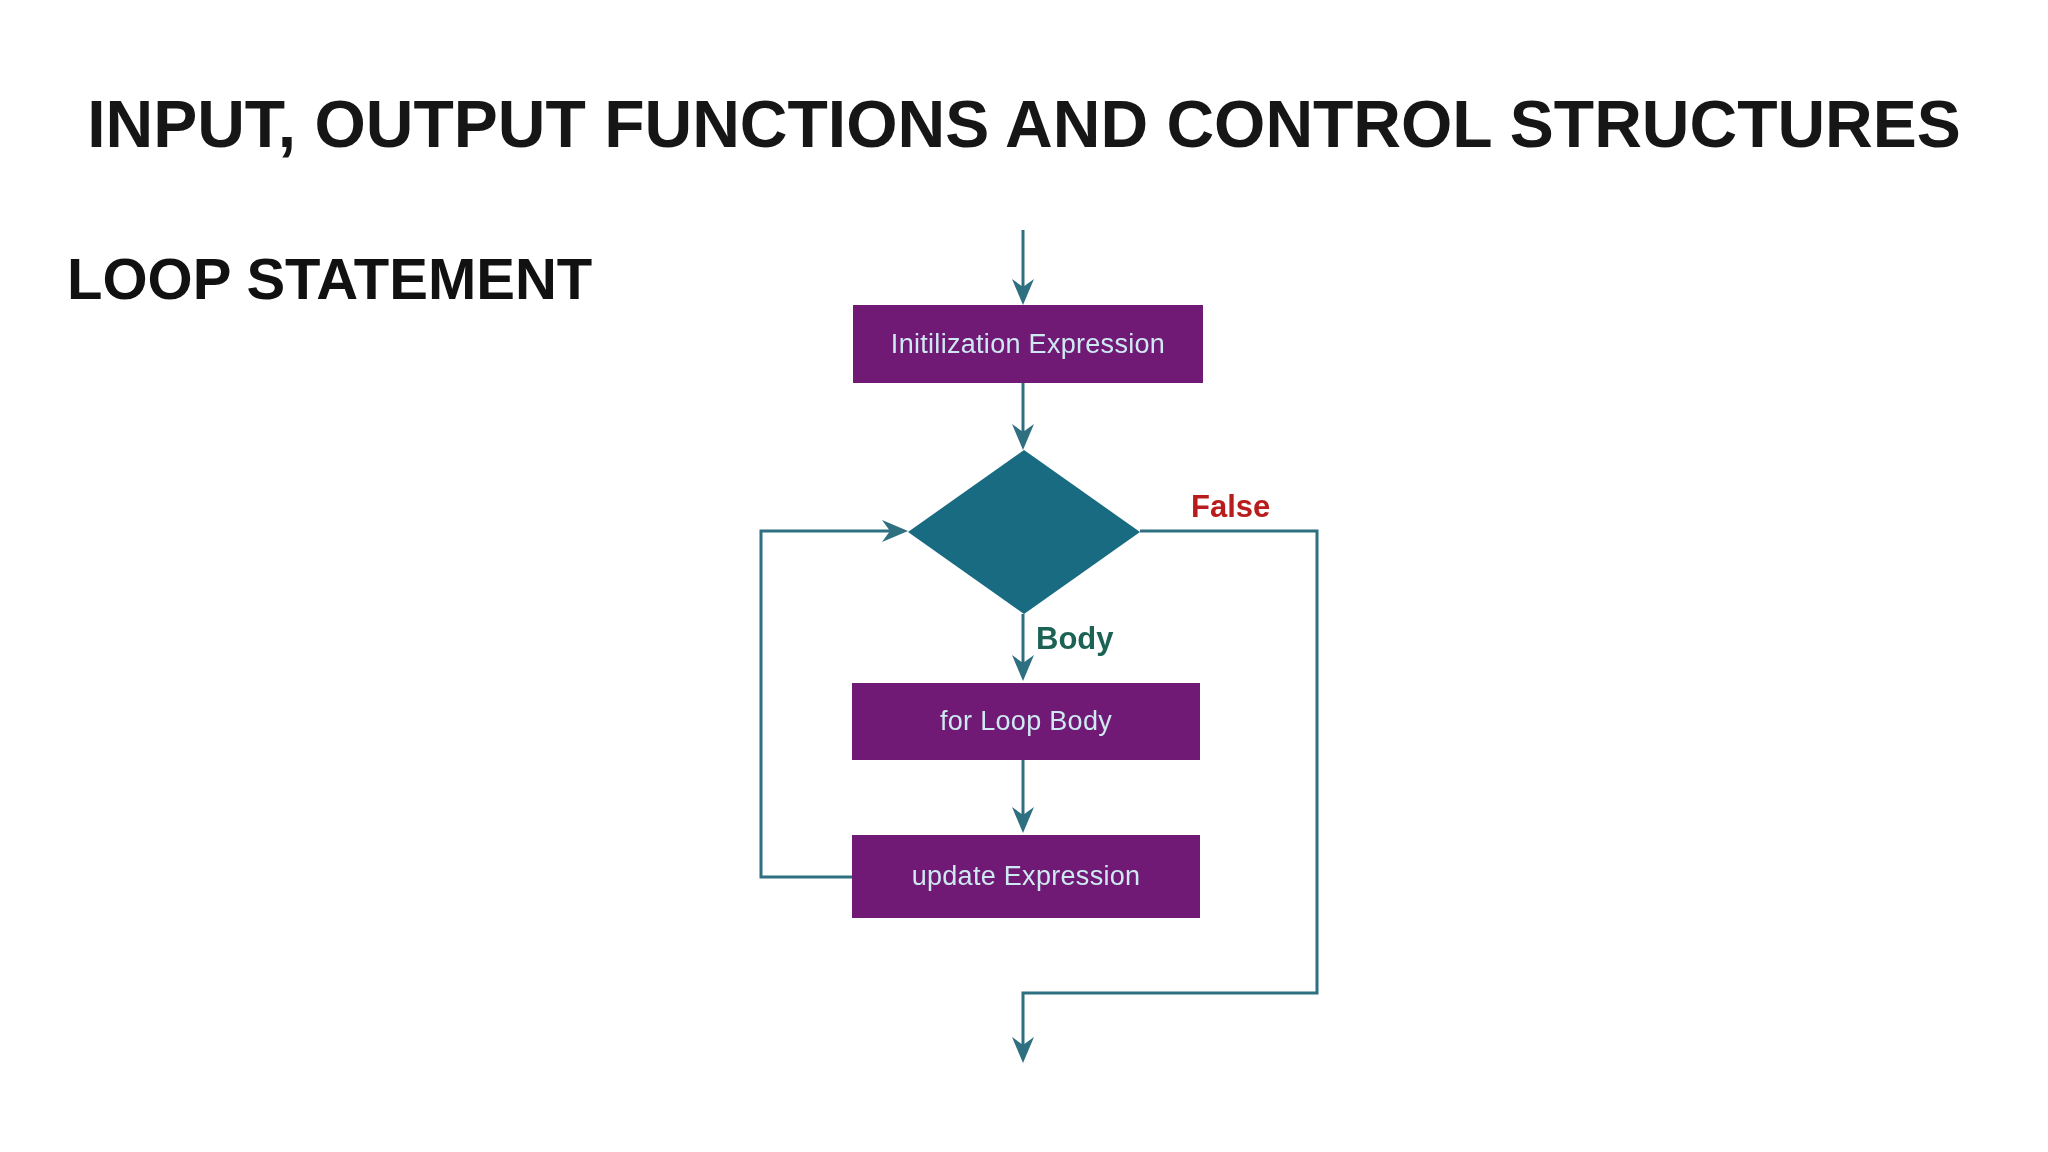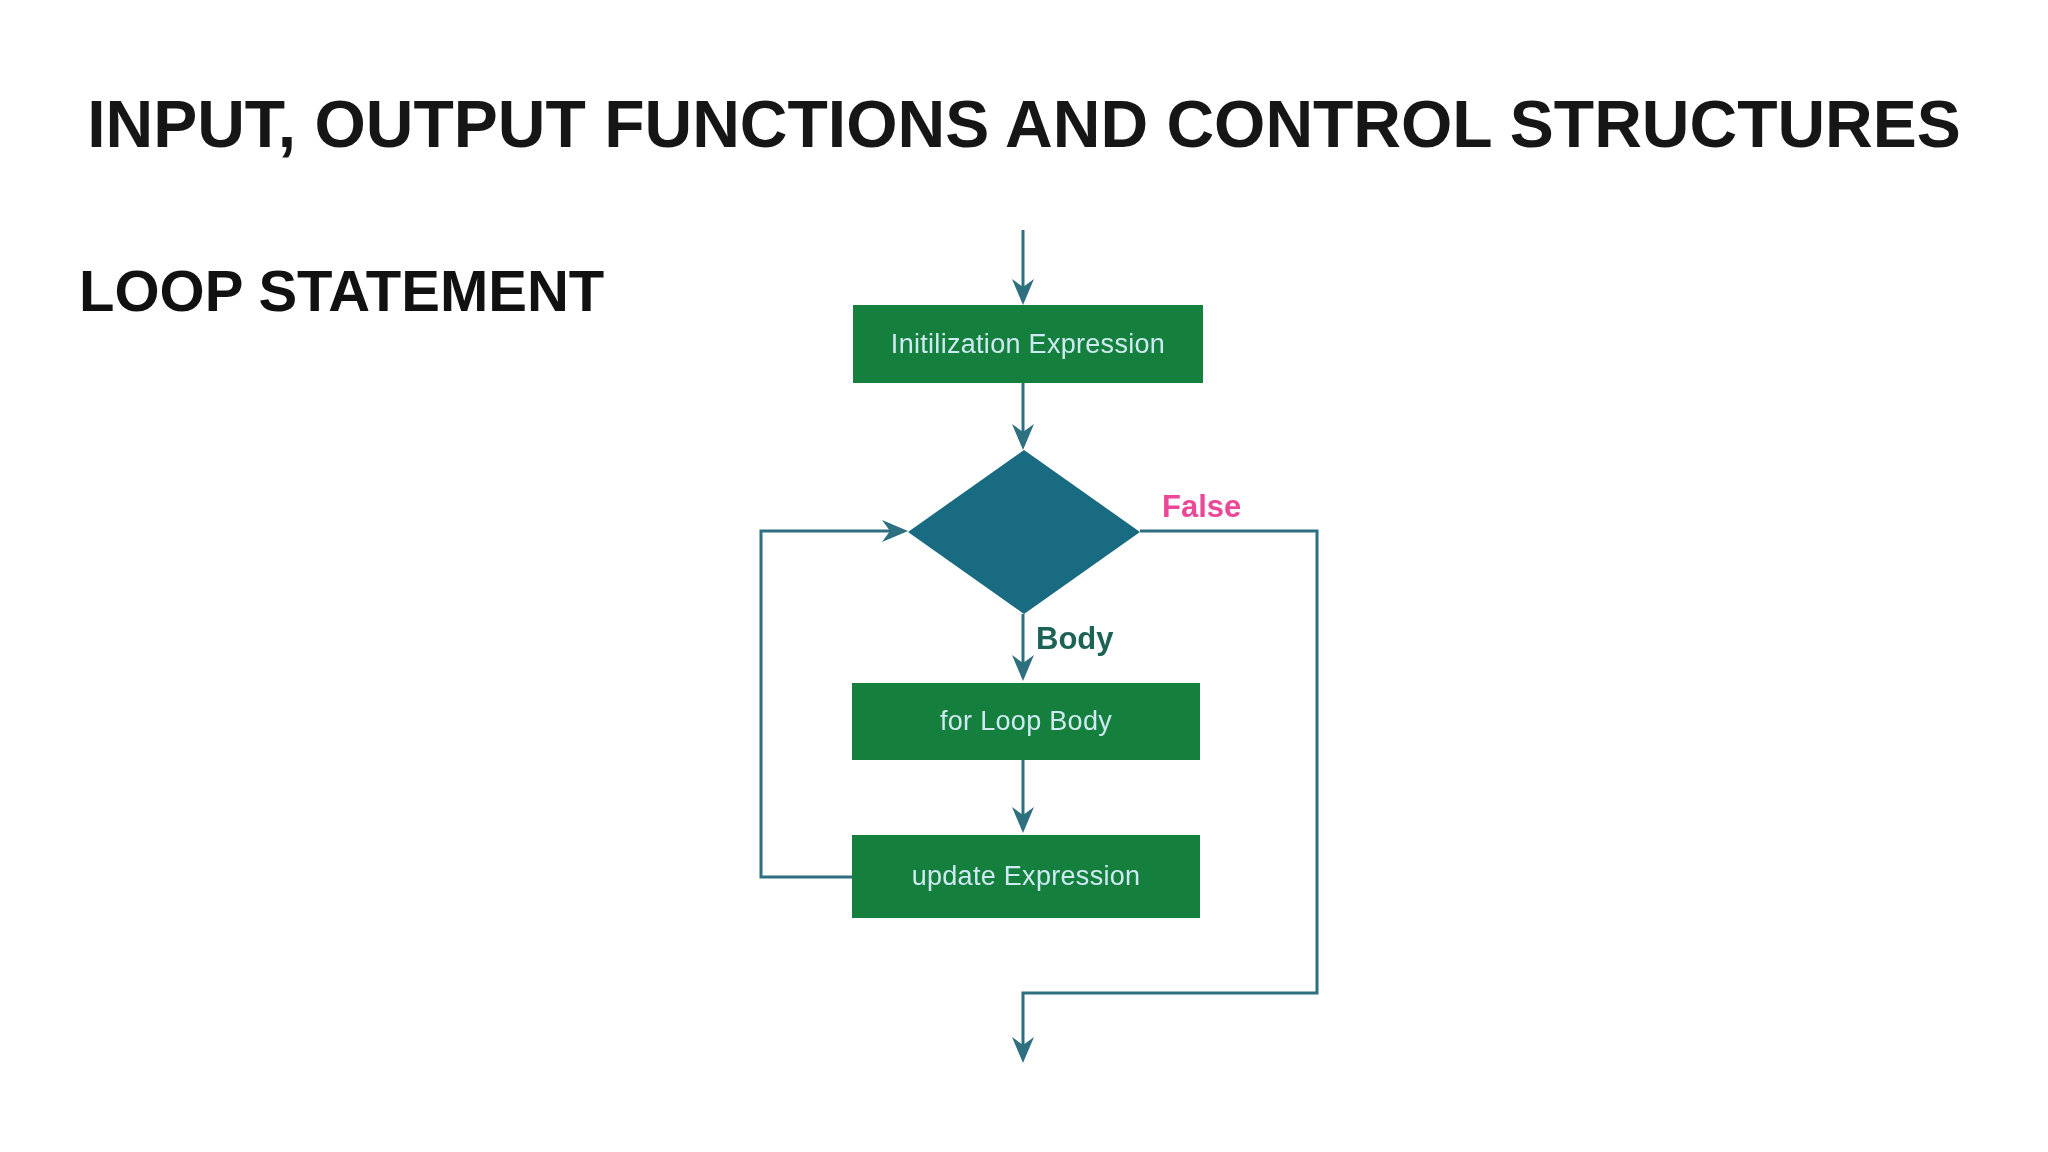--- a/index.html
+++ b/index.html
@@ -19,26 +19,26 @@
     color:#161616;
     letter-spacing:0px;
     margin:0;
   }
   .subtitle{
     position:absolute;
     left:62px; top:240px;
     font-size:58px;
     font-weight:700;
     color:#111111;
-    margin:17px;
+    margin:5px;
   }
   .flow-svg{position:absolute;left:0;top:0;}
   .node{
     position:absolute;
-    background:#15803d;
+    background:#701a75;
     color:#cfe9f2;
     display:flex;
     align-items:center;
     justify-content:center;
     font-family:"Liberation Sans", sans-serif;
     font-size:27px;
     font-weight:400;
     letter-spacing:0.3px;
     text-align:center;
   }
@@ -52,21 +52,21 @@
     align-items:center;justify-content:center;
     color:#cfe9f2;
     font-size:28px;line-height:1.3;
     letter-spacing:0.3px;
   }
   .edge-label{
     position:absolute;
     font-weight:700;
     font-size:31px;
   }
-  .edge-false{left:1162px;top:489px;color:#ec4899;}
+  .edge-false{left:1191px;top:489px;color:#b91c1c;}
   .edge-true{left:1036px;top:621px;color:#1d6355;}
 </style>
 </head>
 <body>
 
 <div class="slide">
 
   <h1 class="title">INPUT, OUTPUT FUNCTIONS AND CONTROL STRUCTURES</h1>
   <h2 class="subtitle">LOOP STATEMENT</h2>
 

